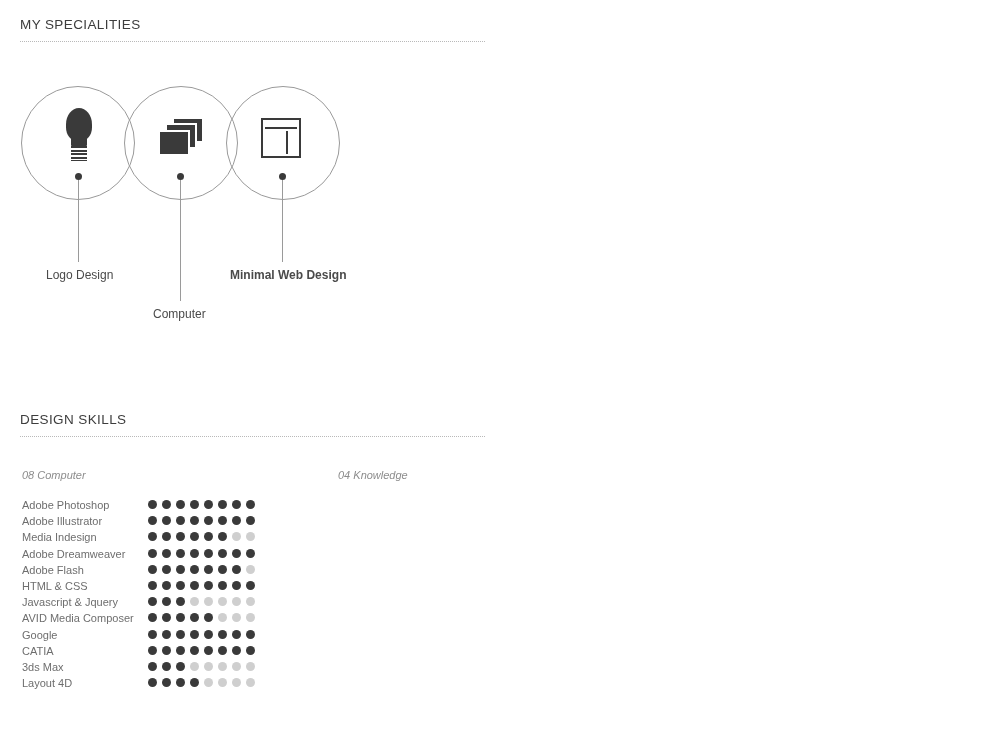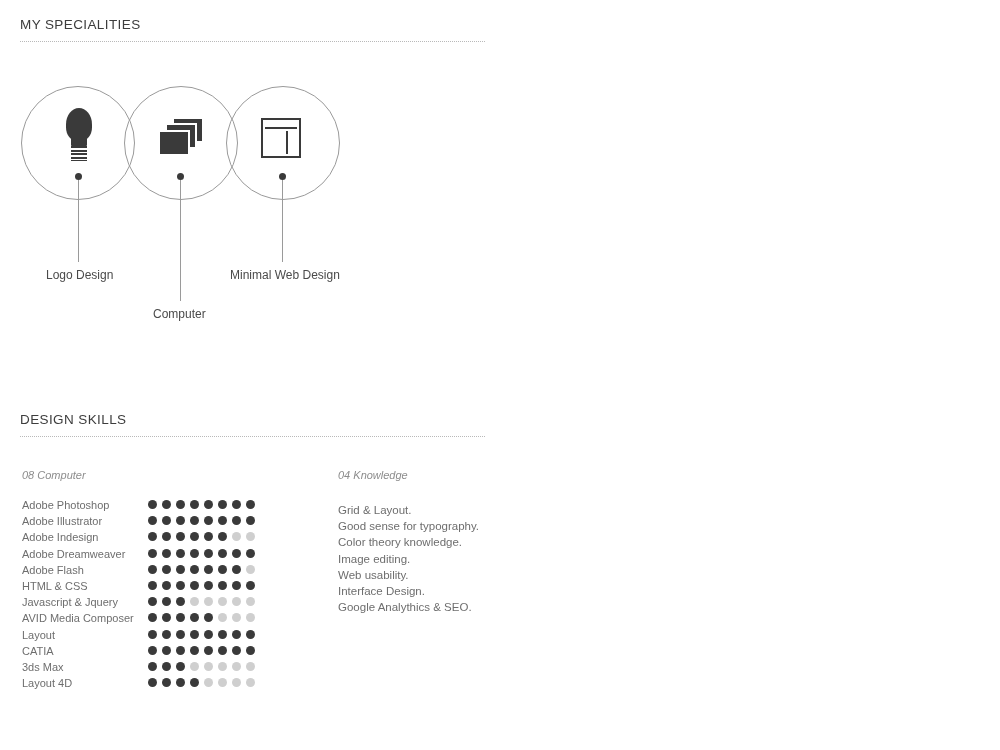--- a/index.html
+++ b/index.html
@@ -170,21 +170,21 @@
   <div class="spec-dot" style="left:75px; top:173px;"></div>
   <div class="spec-line" style="left:78px; top:180px; height:82px;"></div>
   <div class="spec-label" style="left:46px; top:268px;">Logo Design</div>
 
   <div class="spec-dot" style="left:177px; top:173px;"></div>
   <div class="spec-line" style="left:180px; top:180px; height:121px;"></div>
   <div class="spec-label" style="left:153px; top:307px;">Computer</div>
 
   <div class="spec-dot" style="left:279px; top:173px;"></div>
   <div class="spec-line" style="left:282px; top:180px; height:82px;"></div>
-  <div class="spec-label" style="left:230px; top:268px;">Minimal Web Design</div>
+  <div class="spec-label" style="left:230px; top:268px;font-weight:bold;">Minimal Web Design</div>
 
   <div class="section-title" id="skills-title">DESIGN SKILLS</div>
   <div class="dotted-rule" id="skills-rule"></div>
 
   <div class="col-caption" id="caption-computer">08 Computer</div>
   <div class="col-caption" id="caption-knowledge">04 Knowledge</div>
 
   <div id="skill-list">
       <div class="skill-row">
         <div class="skill-name">Adobe Photoshop</div>
@@ -206,21 +206,21 @@
           <span class="on"></span>
           <span class="on"></span>
           <span class="on"></span>
           <span class="on"></span>
           <span class="on"></span>
           <span class="on"></span>
           <span class="on"></span>
         </div>
       </div>
       <div class="skill-row">
-        <div class="skill-name">Adobe Indesign</div>
+        <div class="skill-name">Media Indesign</div>
         <div class="skill-dots">
           <span class="on"></span>
           <span class="on"></span>
           <span class="on"></span>
           <span class="on"></span>
           <span class="on"></span>
           <span class="on"></span>
           <span class="off"></span>
           <span class="off"></span>
         </div>
@@ -284,21 +284,21 @@
           <span class="on"></span>
           <span class="on"></span>
           <span class="on"></span>
           <span class="on"></span>
           <span class="off"></span>
           <span class="off"></span>
           <span class="off"></span>
         </div>
       </div>
       <div class="skill-row">
-        <div class="skill-name">Layout</div>
+        <div class="skill-name">Google</div>
         <div class="skill-dots">
           <span class="on"></span>
           <span class="on"></span>
           <span class="on"></span>
           <span class="on"></span>
           <span class="on"></span>
           <span class="on"></span>
           <span class="on"></span>
           <span class="on"></span>
         </div>
@@ -335,29 +335,20 @@
           <span class="on"></span>
           <span class="on"></span>
           <span class="on"></span>
           <span class="on"></span>
           <span class="off"></span>
           <span class="off"></span>
           <span class="off"></span>
           <span class="off"></span>
         </div>
       </div>
-    </div>
-  <div id="knowledge-list">
-      <div class="knowledge-item">Grid &amp; Layout.</div>
-      <div class="knowledge-item">Good sense for typography.</div>
-      <div class="knowledge-item">Color theory knowledge.</div>
-      <div class="knowledge-item">Image editing.</div>
-      <div class="knowledge-item">Web usability.</div>
-      <div class="knowledge-item">Interface Design.</div>
-      <div class="knowledge-item">Google Analythics &amp; SEO.</div>
     </div>
 </div>
 
 <div id="right-col">
 
   <div class="work-item" id="work-item-1">
     
     
   </div>
 

